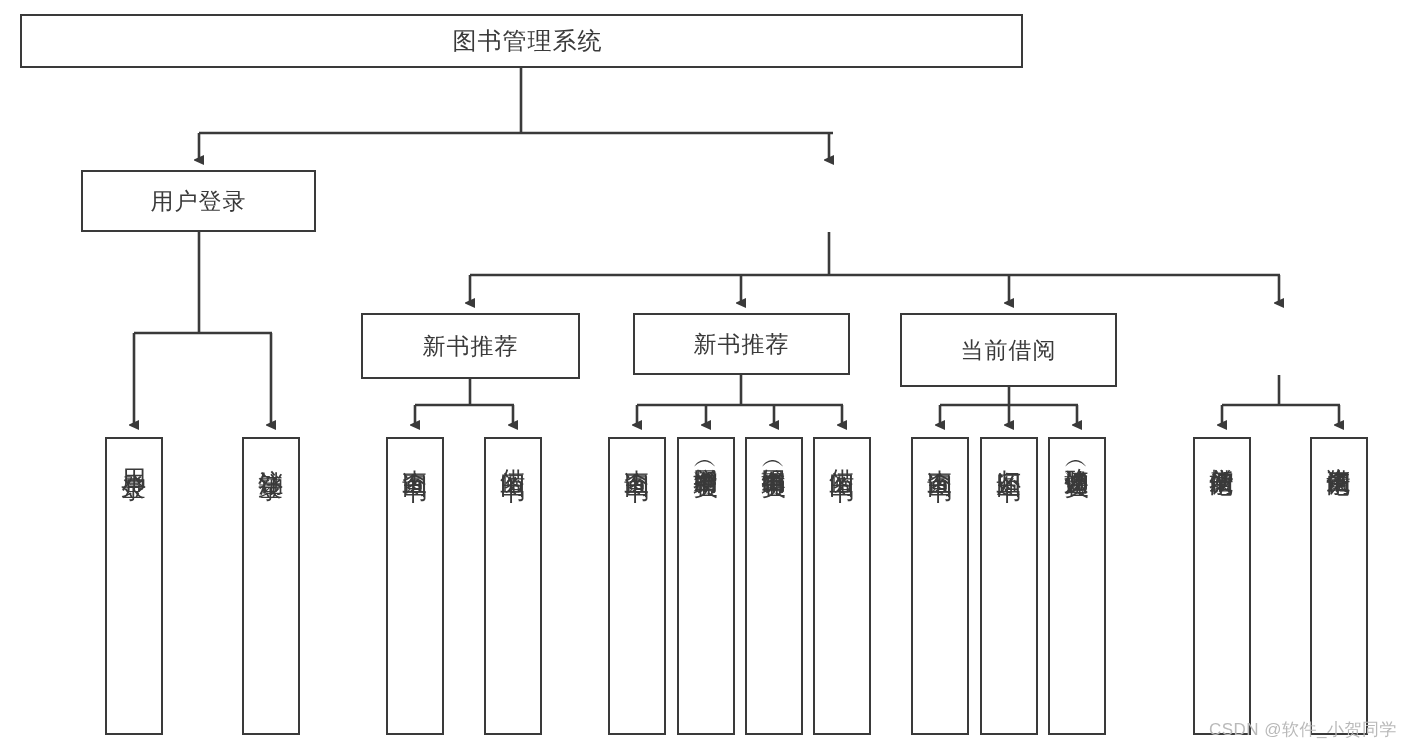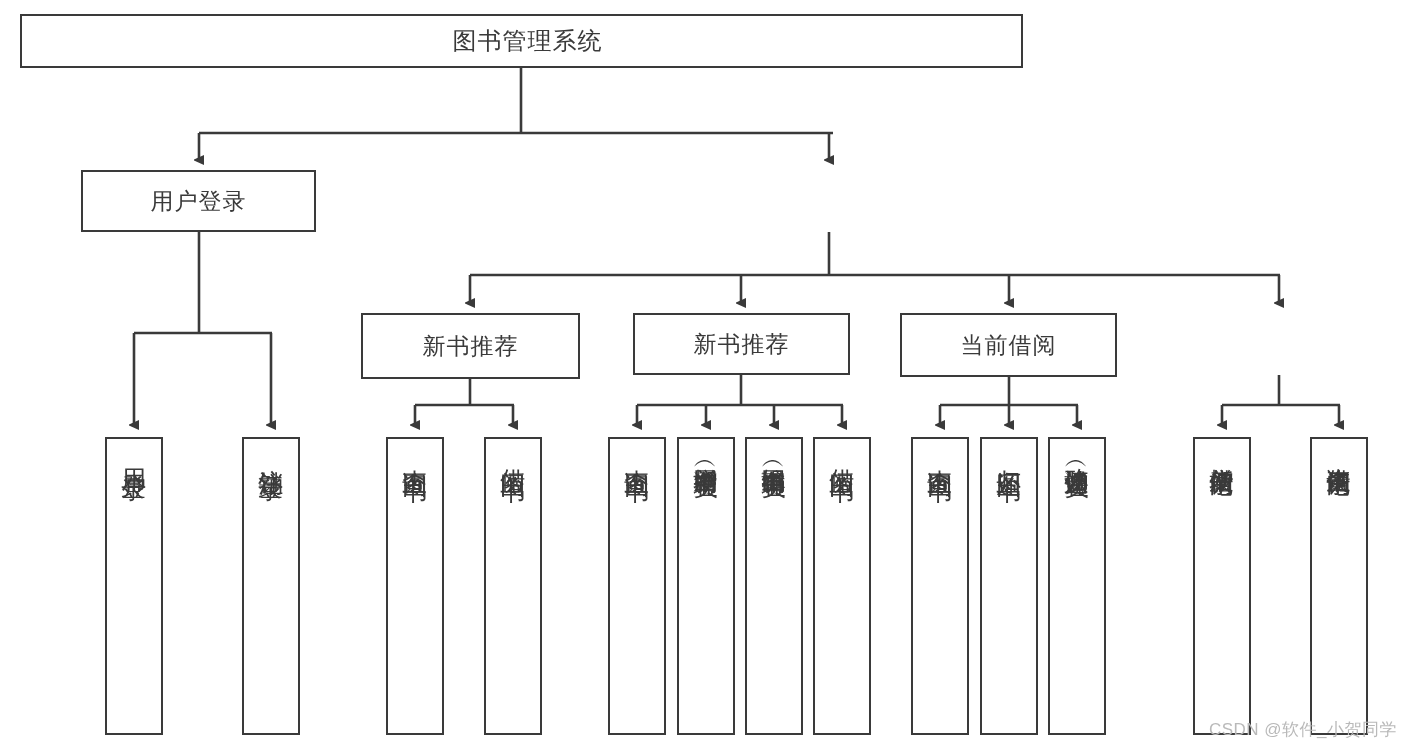--- a/index.html
+++ b/index.html
@@ -128,21 +128,21 @@
   <div class="node" style="left:81px;top:170px;width:235px;height:62px;">
     <span class="label">用户登录</span>
   </div>
 
   <div class="node" style="left:361px;top:313px;width:219px;height:66px;">
     <span class="label">新书推荐</span>
   </div>
   <div class="node" style="left:633px;top:313px;width:217px;height:62px;">
     <span class="label">新书推荐</span>
   </div>
-  <div class="node" style="left:900px;top:313px;width:217px;height:64px;">
+  <div class="node" style="left:900px;top:313px;width:217px;height:74px;">
     <span class="label">当前借阅</span>
   </div>
 
   <div class="leaf" style="left:105px;top:437px;width:58px;height:298px;">
     <span class="vlabel">用户登录</span>
   </div>
   <div class="leaf" style="left:242px;top:437px;width:58px;height:298px;">
     <span class="vlabel">注销登录</span>
   </div>
 

